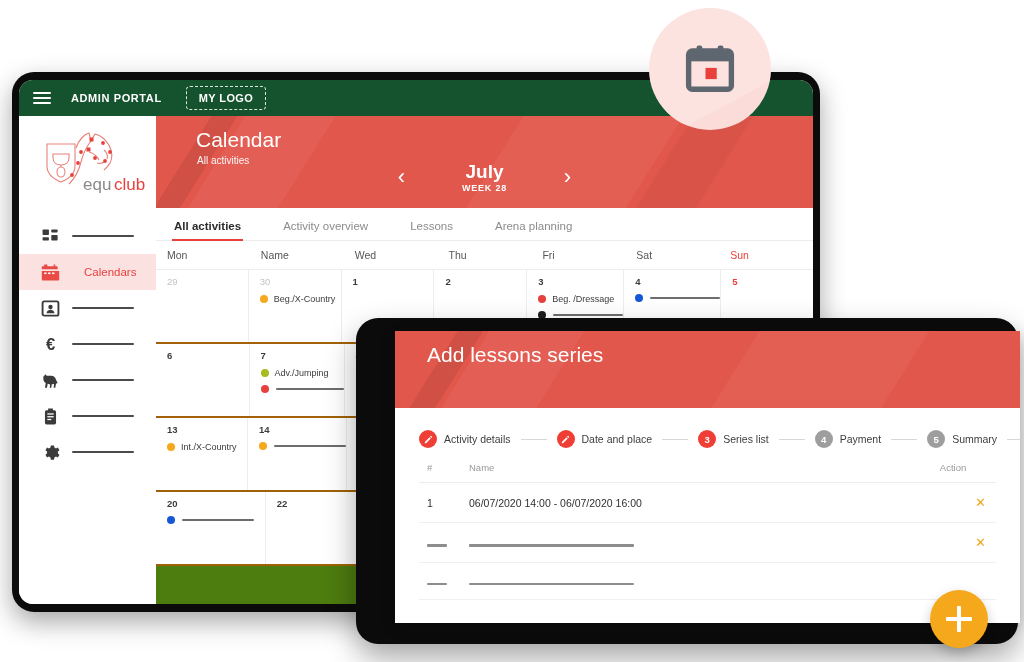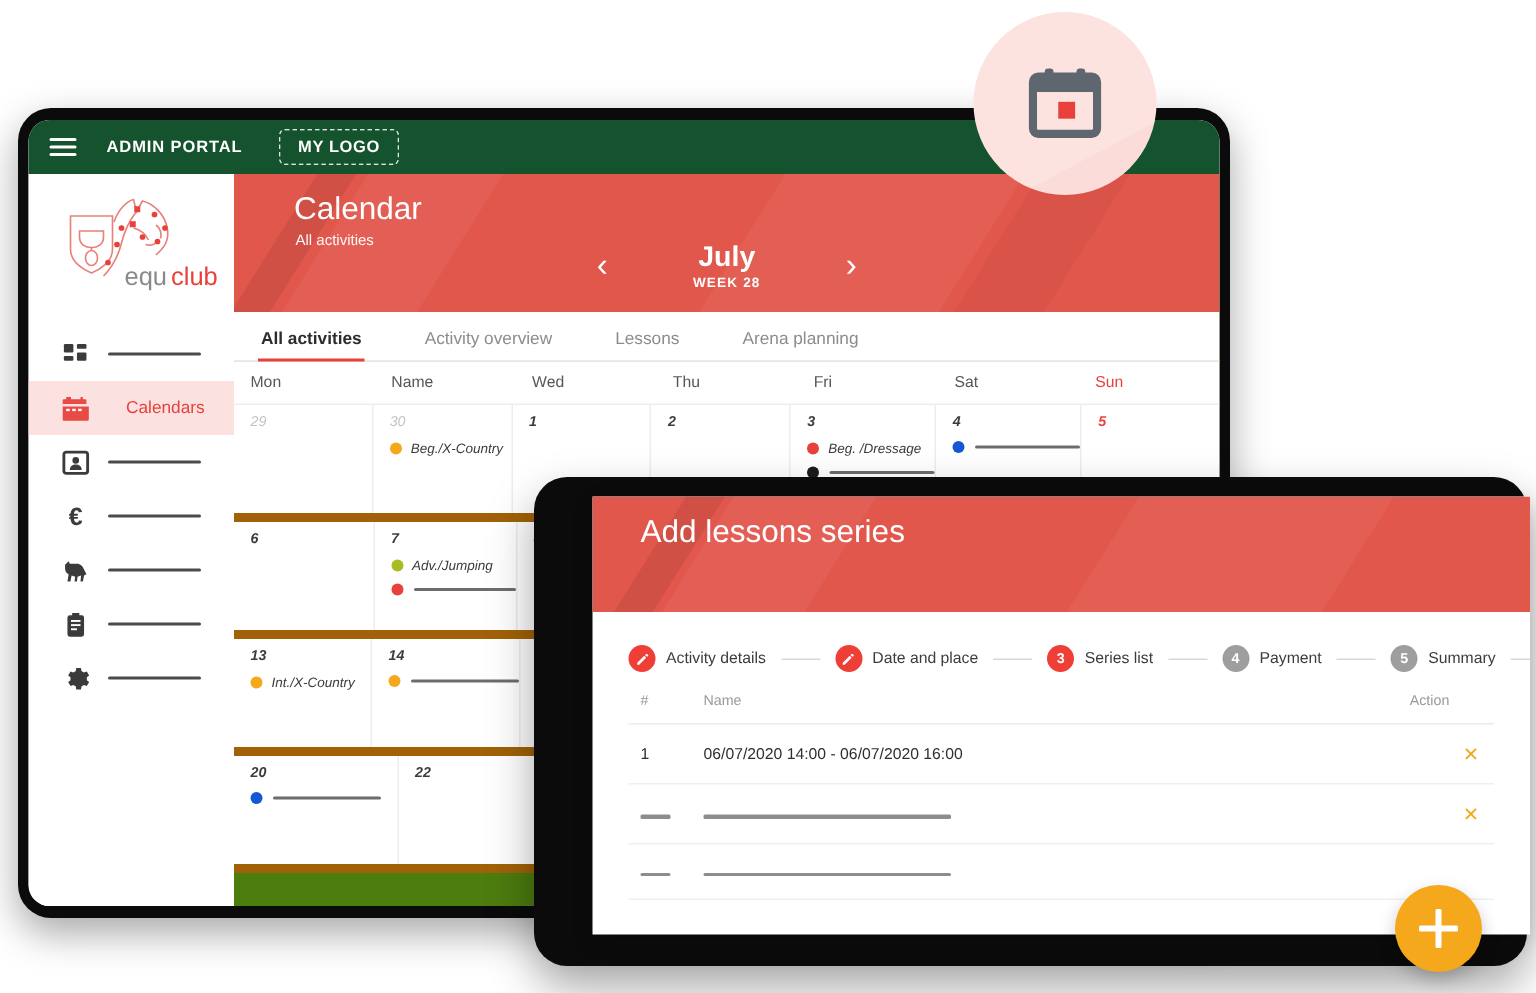--- a/index.html
+++ b/index.html
@@ -133,21 +133,21 @@
     height: 2px; background: #e8413c;
   }
 
   
   .cal { background: #fff; }
   .cal-head { display: flex; border-bottom: 1px solid #ededed; }
   .cal-head div {
     flex: 1; font-size: 10.5px; color: #565656; padding: 8px 0 8px 11px;
   }
   .cal-head div.sun { color: #e8413c; }
-  .cal-row { display: flex; border-bottom: 6px solid #a16207; height: 72px; font-style: italic; }
+  .cal-row { display: flex; border-bottom: 2px solid #a16207; height: 72px; }
   .cell { flex: 1; border-right: 1px solid #ededed; padding: 6px 0 0 11px; position: relative; }
   .cell:last-child { border-right: none; }
   .daynum { font-size: 9.5px; color: #3c3c3c; font-weight: bold; }
   .daynum.muted { color: #c3c3c3; font-weight: normal; }
   .daynum.sun { color: #e8413c; }
   .ev { display: flex; align-items: center; margin-top: 7px; }
   .dot { width: 8px; height: 8px; border-radius: 50%; flex: 0 0 8px; }
   .ev-label { margin-left: 6px; font-size: 9px; color: #3c3c3c; white-space: nowrap; }
   .ev-stub { margin-left: 7px; height: 1.6px; background: #6d6d6d; border-radius: 1px; }
 

